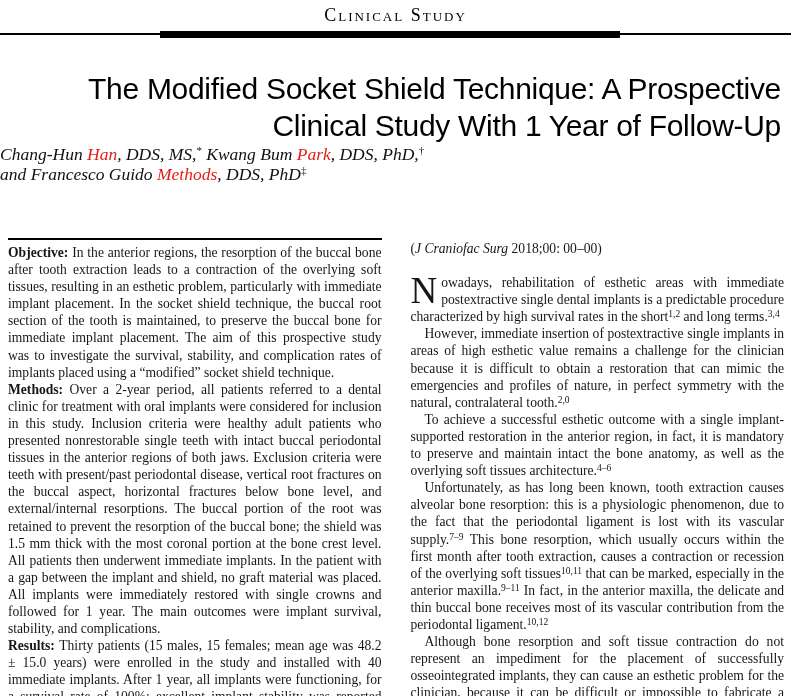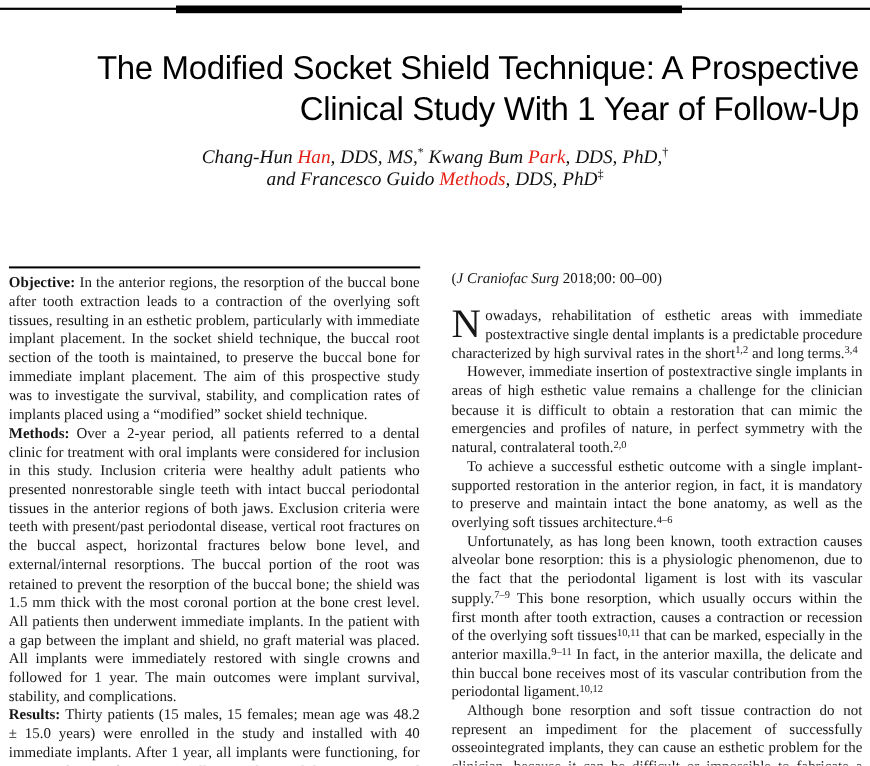--- a/index.html
+++ b/index.html
@@ -35,21 +35,21 @@
     margin:32px 10px 0 10px;
     text-align:right;
     font-family:"Liberation Sans","DejaVu Sans",sans-serif;
     font-weight:normal;
     font-size:30px;
     line-height:37px;
     letter-spacing:-0.3px;
     color:#000;
   }
   
-  .authors-block{margin-top:14px;text-align:center;}
+  .authors-block{text-align:left;}
   .author-line{
     font-style:italic;
     font-size:17.5px;
     line-height:20px;
     color:#101010;
   }
   
   .columns{
     position:absolute;
     left:8px;right:7px;top:238px;bottom:0;
@@ -87,20 +87,21 @@
     line-height:29px;
     padding:2px 4px 0 0;
     color:var(--ink);
   }
 </style>
 </head>
 <body>
 
 <div class="page">
 
+  <div class="running-head">Clinical Study</div>
 
   <div class="rule-row">
     <div class="thin-seg thin-left"></div>
     <div class="thick-bar"></div>
     <div class="thin-seg thin-right"></div>
   </div>
 
   <h1 class="article-title"><span>The Modified Socket Shield Technique: A Prospective</span><br><span>Clinical Study With 1 Year of Follow-Up</span></h1>
 
   <div class="authors-block">

